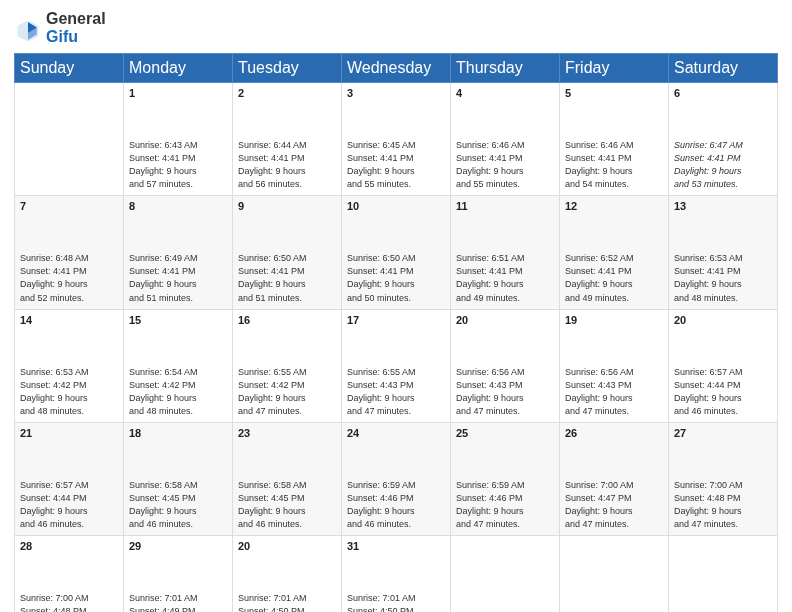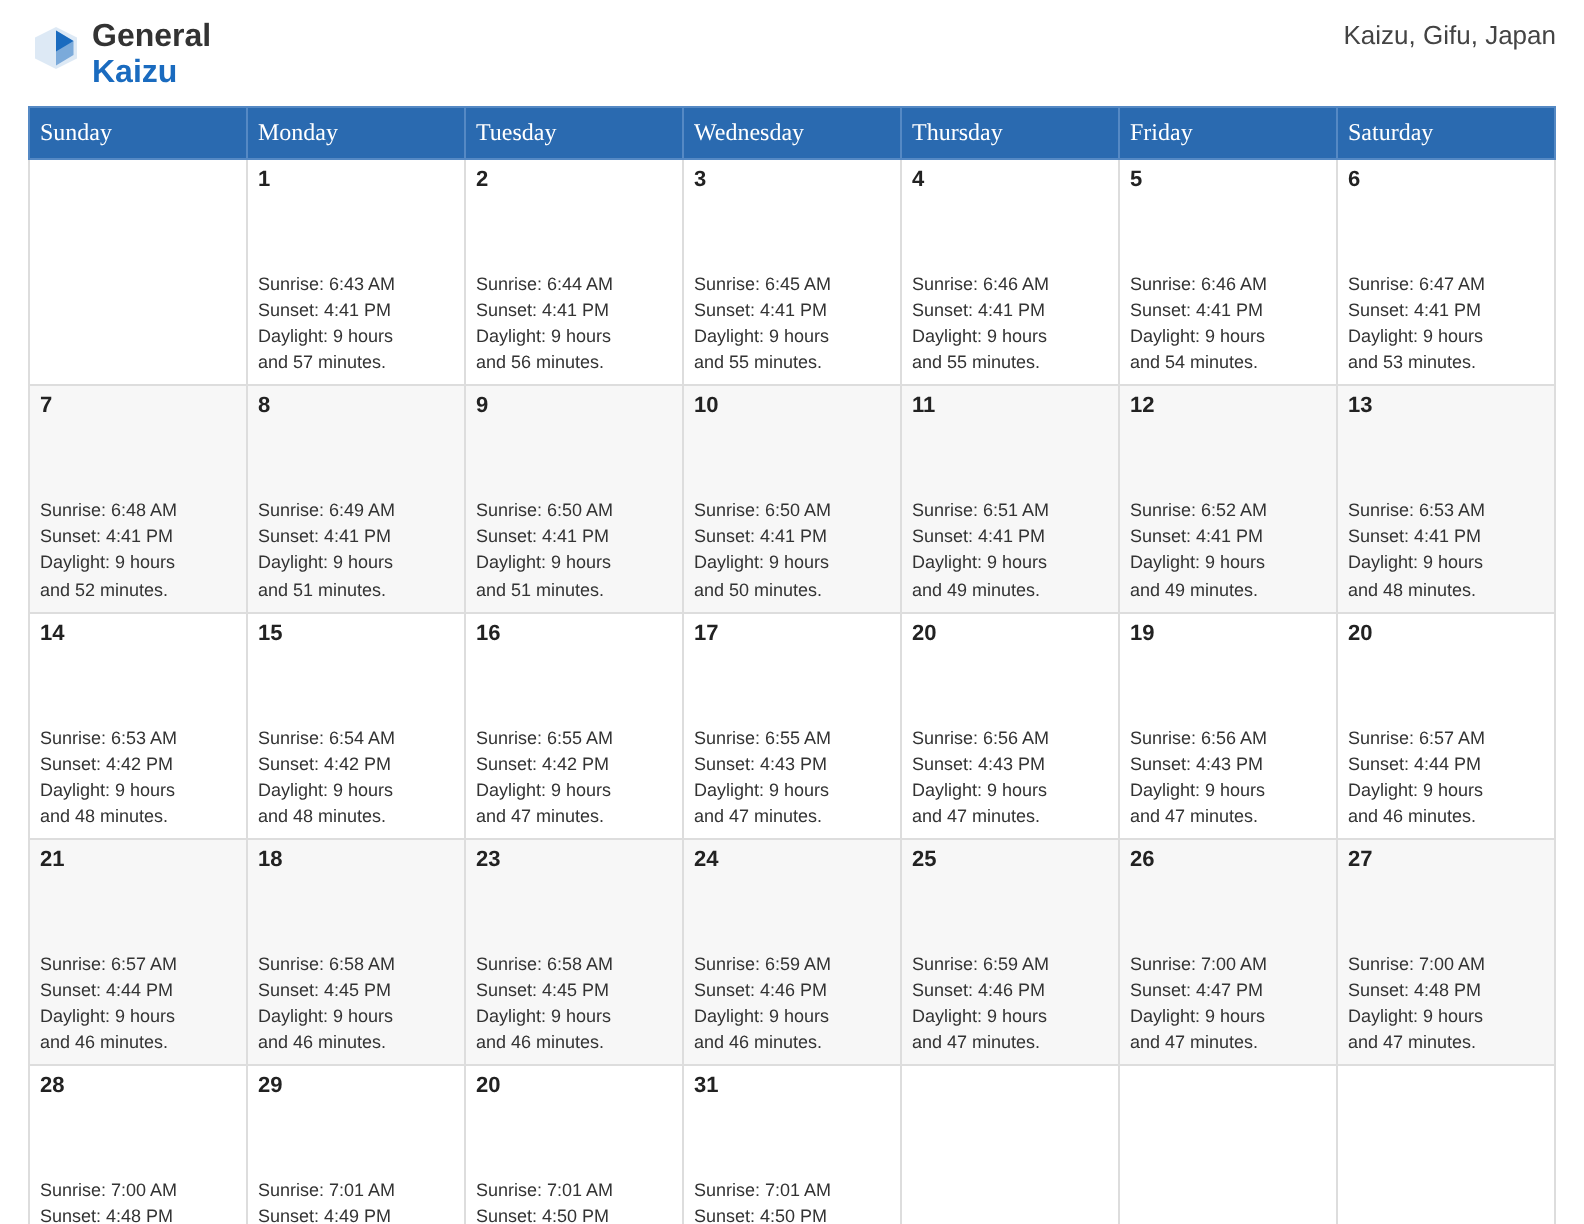--- a/index.html
+++ b/index.html
@@ -17,21 +17,21 @@
       padding: 10px 14px 10px 14px;
     }
     .header {
       display: flex;
       justify-content: space-between;
       align-items: flex-start;
       margin-bottom: 8px;
     }
     .logo {
       display: flex;
-      align-items: flex-start;
+      align-items: flex-end;
       gap: 4px;
     }
     .logo-text {
       font-size: 16px;
       font-weight: bold;
       line-height: 1.1;
     }
     .logo-general { color: #333; }
     .logo-blue { color: #1a6bbf; }
     .logo-icon {
@@ -54,24 +54,23 @@
     .calendar-table {
       width: 100%;
       border-collapse: collapse;
       font-size: 9.5px;
     }
     .calendar-table th {
       background: #2a6ab0;
       color: #fff;
       text-align: left;
       padding: 5px 5px;
-      font-size: 12px;
+      font-size: 16px;
       font-weight: normal;
       border: 1px solid #5589c4;
-      font-family: Liberation Serif, serif;
     }
     .calendar-table td {
       vertical-align: top;
       padding: 4px 5px;
       border: 1px solid #ddd;
       width: calc(100%/7);
       height: 78px;
       background: #fff;
     }
     .calendar-table tr:nth-child(even) td {
@@ -99,25 +98,24 @@
 <div class="page">
   <div class="header">
     <div class="logo">
       <svg class="logo-icon" viewBox="0 0 32 32">
         <polygon points="16,4 28,10 28,22 16,28 4,22 4,10" fill="#1a6bbf" opacity="0.15"></polygon>
         <polygon points="16,6 26,12 26,20 16,26" fill="#1a6bbf" opacity="0.5"></polygon>
         <polygon points="16,6 26,12 16,18" fill="#1a6bbf"></polygon>
       </svg>
       <div class="logo-text">
         <span class="logo-general">General</span><br>
-        <span class="logo-blue">Kaizu</span>
+        <span class="logo-blue">Gifu</span>
       </div>
     </div>
     <div class="title-block">
-      <div class="subtitle">Kaizu, Gifu, Japan</div>
     </div>
   </div>
 
   <table class="calendar-table">
     <thead>
       <tr>
       <th>Sunday</th>
           <th>Monday</th>
           <th>Tuesday</th>
           <th>Wednesday</th>
@@ -159,21 +157,21 @@
           </td>
           <td>
             <div class="day-num">5</div>
             <div class="day-info" style="white-space: pre-line;">Sunrise: 6:46 AM
 Sunset: 4:41 PM
 Daylight: 9 hours
 and 54 minutes.</div>
           </td>
           <td>
             <div class="day-num">6</div>
-            <div class="day-info" style="white-space: pre-line;">Sunrise: 6:47 AM
+            <div class="day-info" style="white-space: pre-line; font-style: italic;">Sunrise: 6:47 AM
 Sunset: 4:41 PM
 Daylight: 9 hours
 and 53 minutes.</div>
           </td>
         </tr>
         <tr>
           <td>
             <div class="day-num">7</div>
             <div class="day-info" style="white-space: pre-line;">Sunrise: 6:48 AM
 Sunset: 4:41 PM

